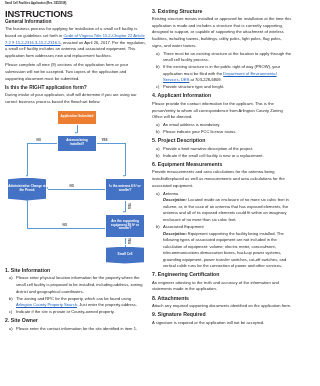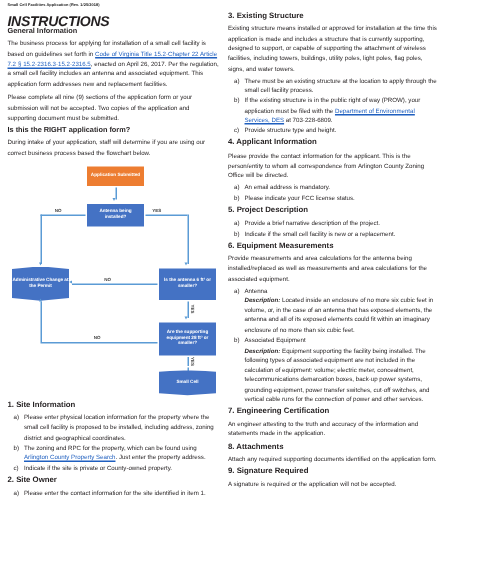--- a/index.html
+++ b/index.html
@@ -15,21 +15,21 @@
   .doc-header {
     font-size: 2.6px; font-weight: bold; letter-spacing: .05px;
     color: #1a1a1a; margin-bottom: 3px; line-height: 1;
   }
 
   .columns { display: flex; gap: 6px; }
   .col { width: 141px; }
 
   h1.title {
     font-size: 9.4px; font-weight: bold; letter-spacing: -.2px;
-    line-height: 1.05; margin-bottom: 1px; font-style: italic;
+    line-height: 1.05; margin-bottom: 1px;
   }
   h2.sub {
     font-size: 4.9px; font-weight: bold; line-height: 1.1; margin-bottom: 1.5px;
   }
   h2.section {
     font-size: 5.2px; font-weight: bold; line-height: 1.15;
     margin: 2.5px 0 1.5px 0;
   }
   p.body {
     font-size: 4.1px; line-height: 1.62; text-align: left;

